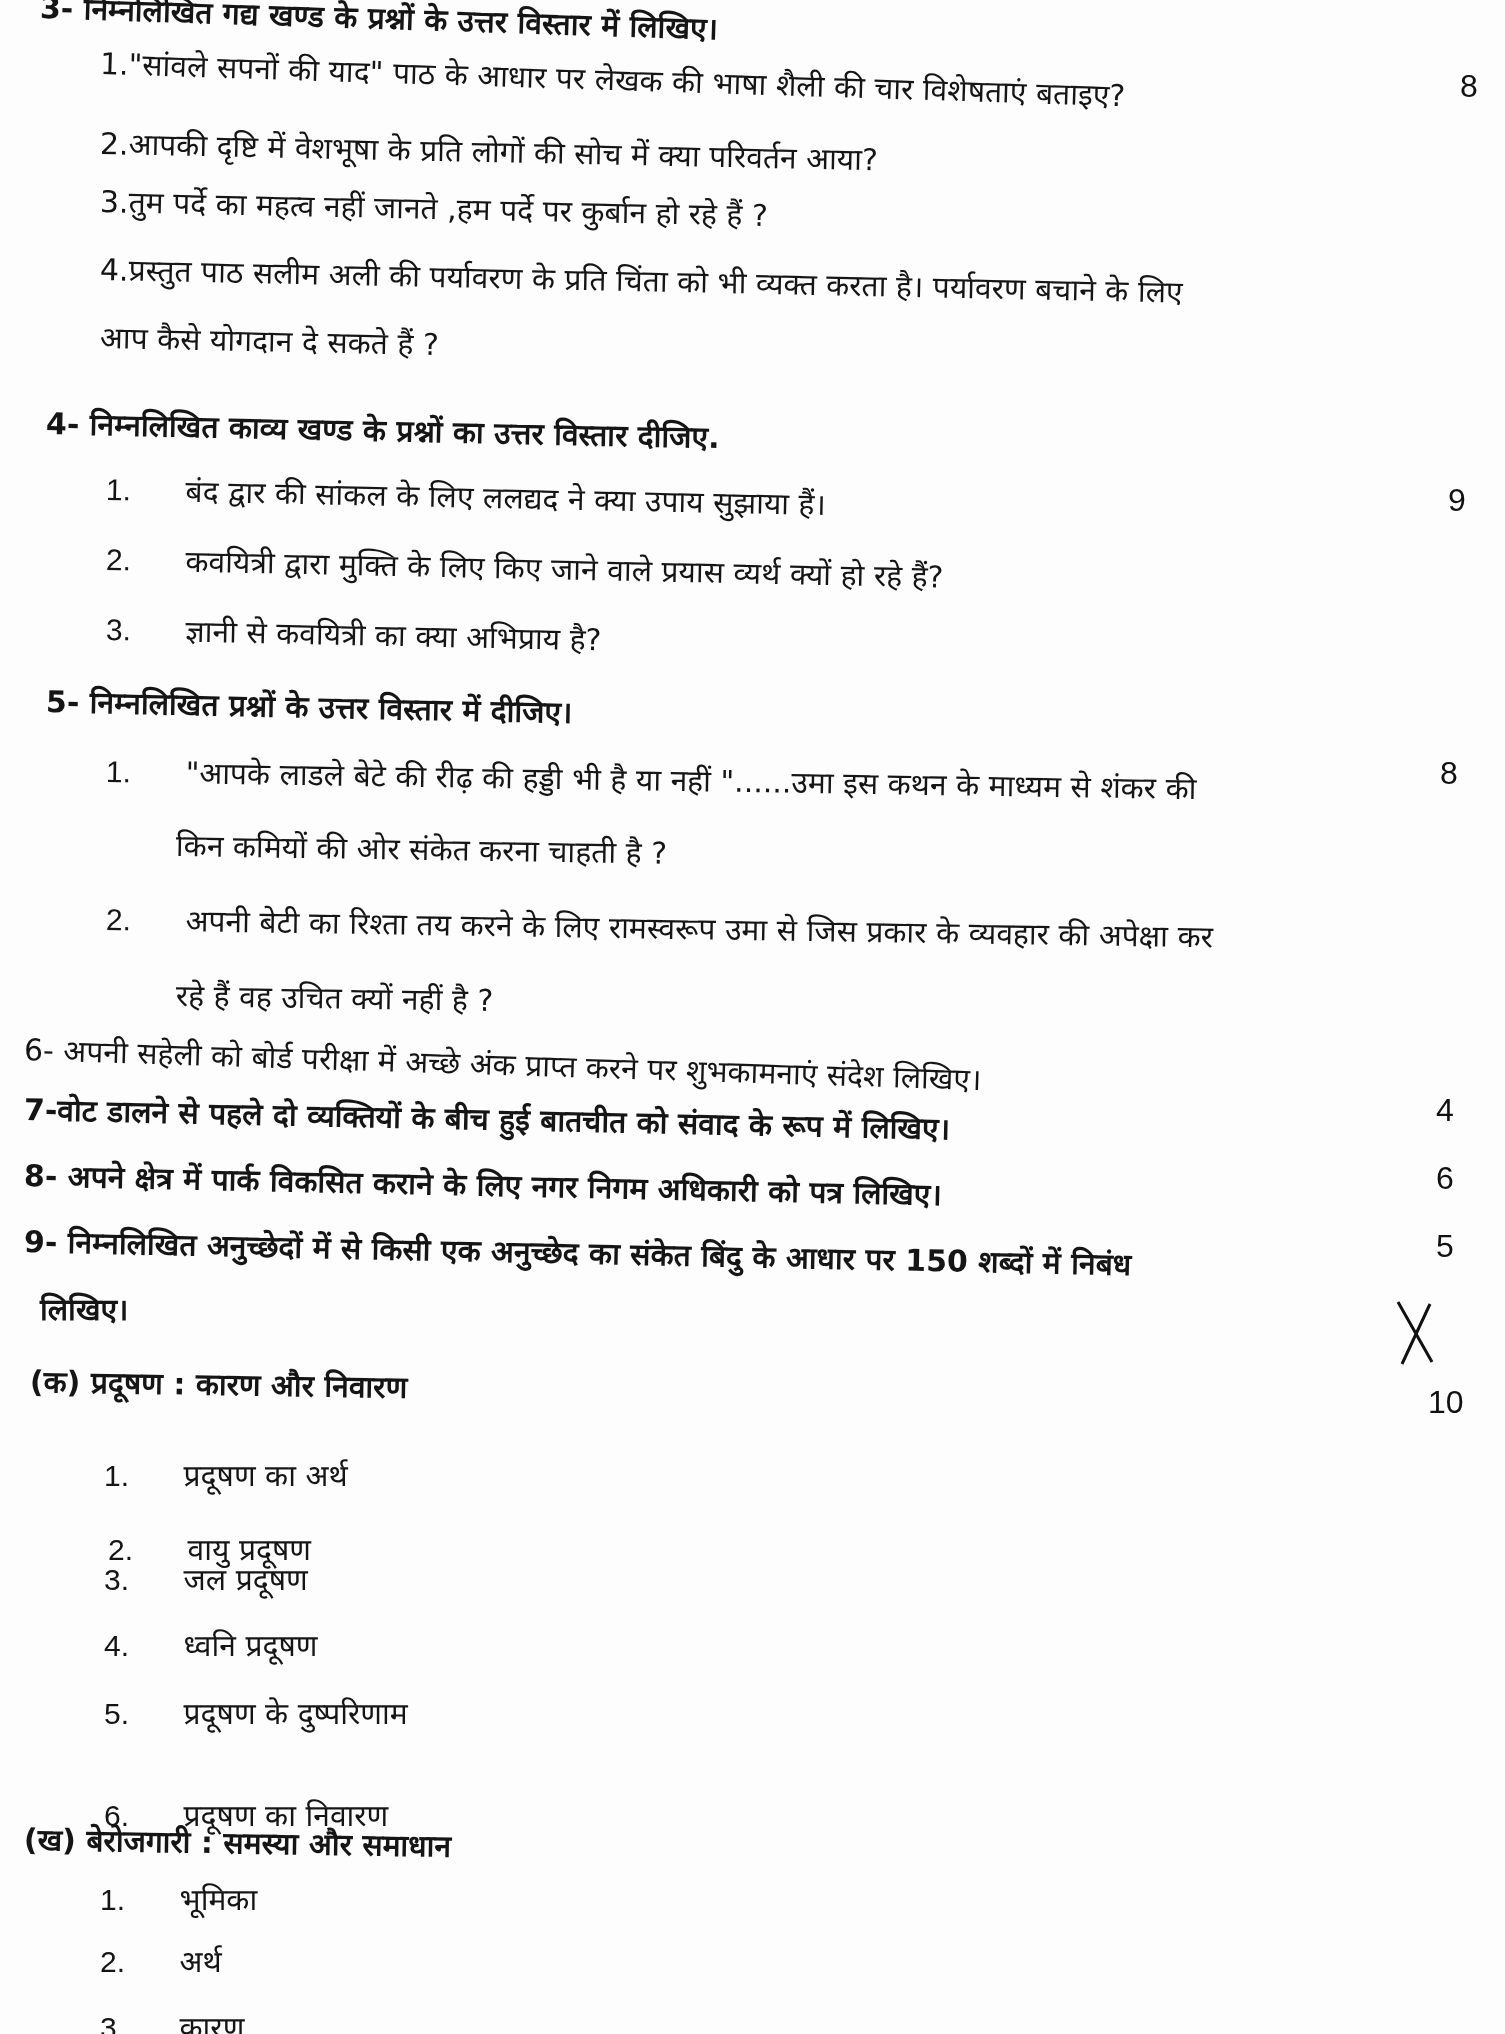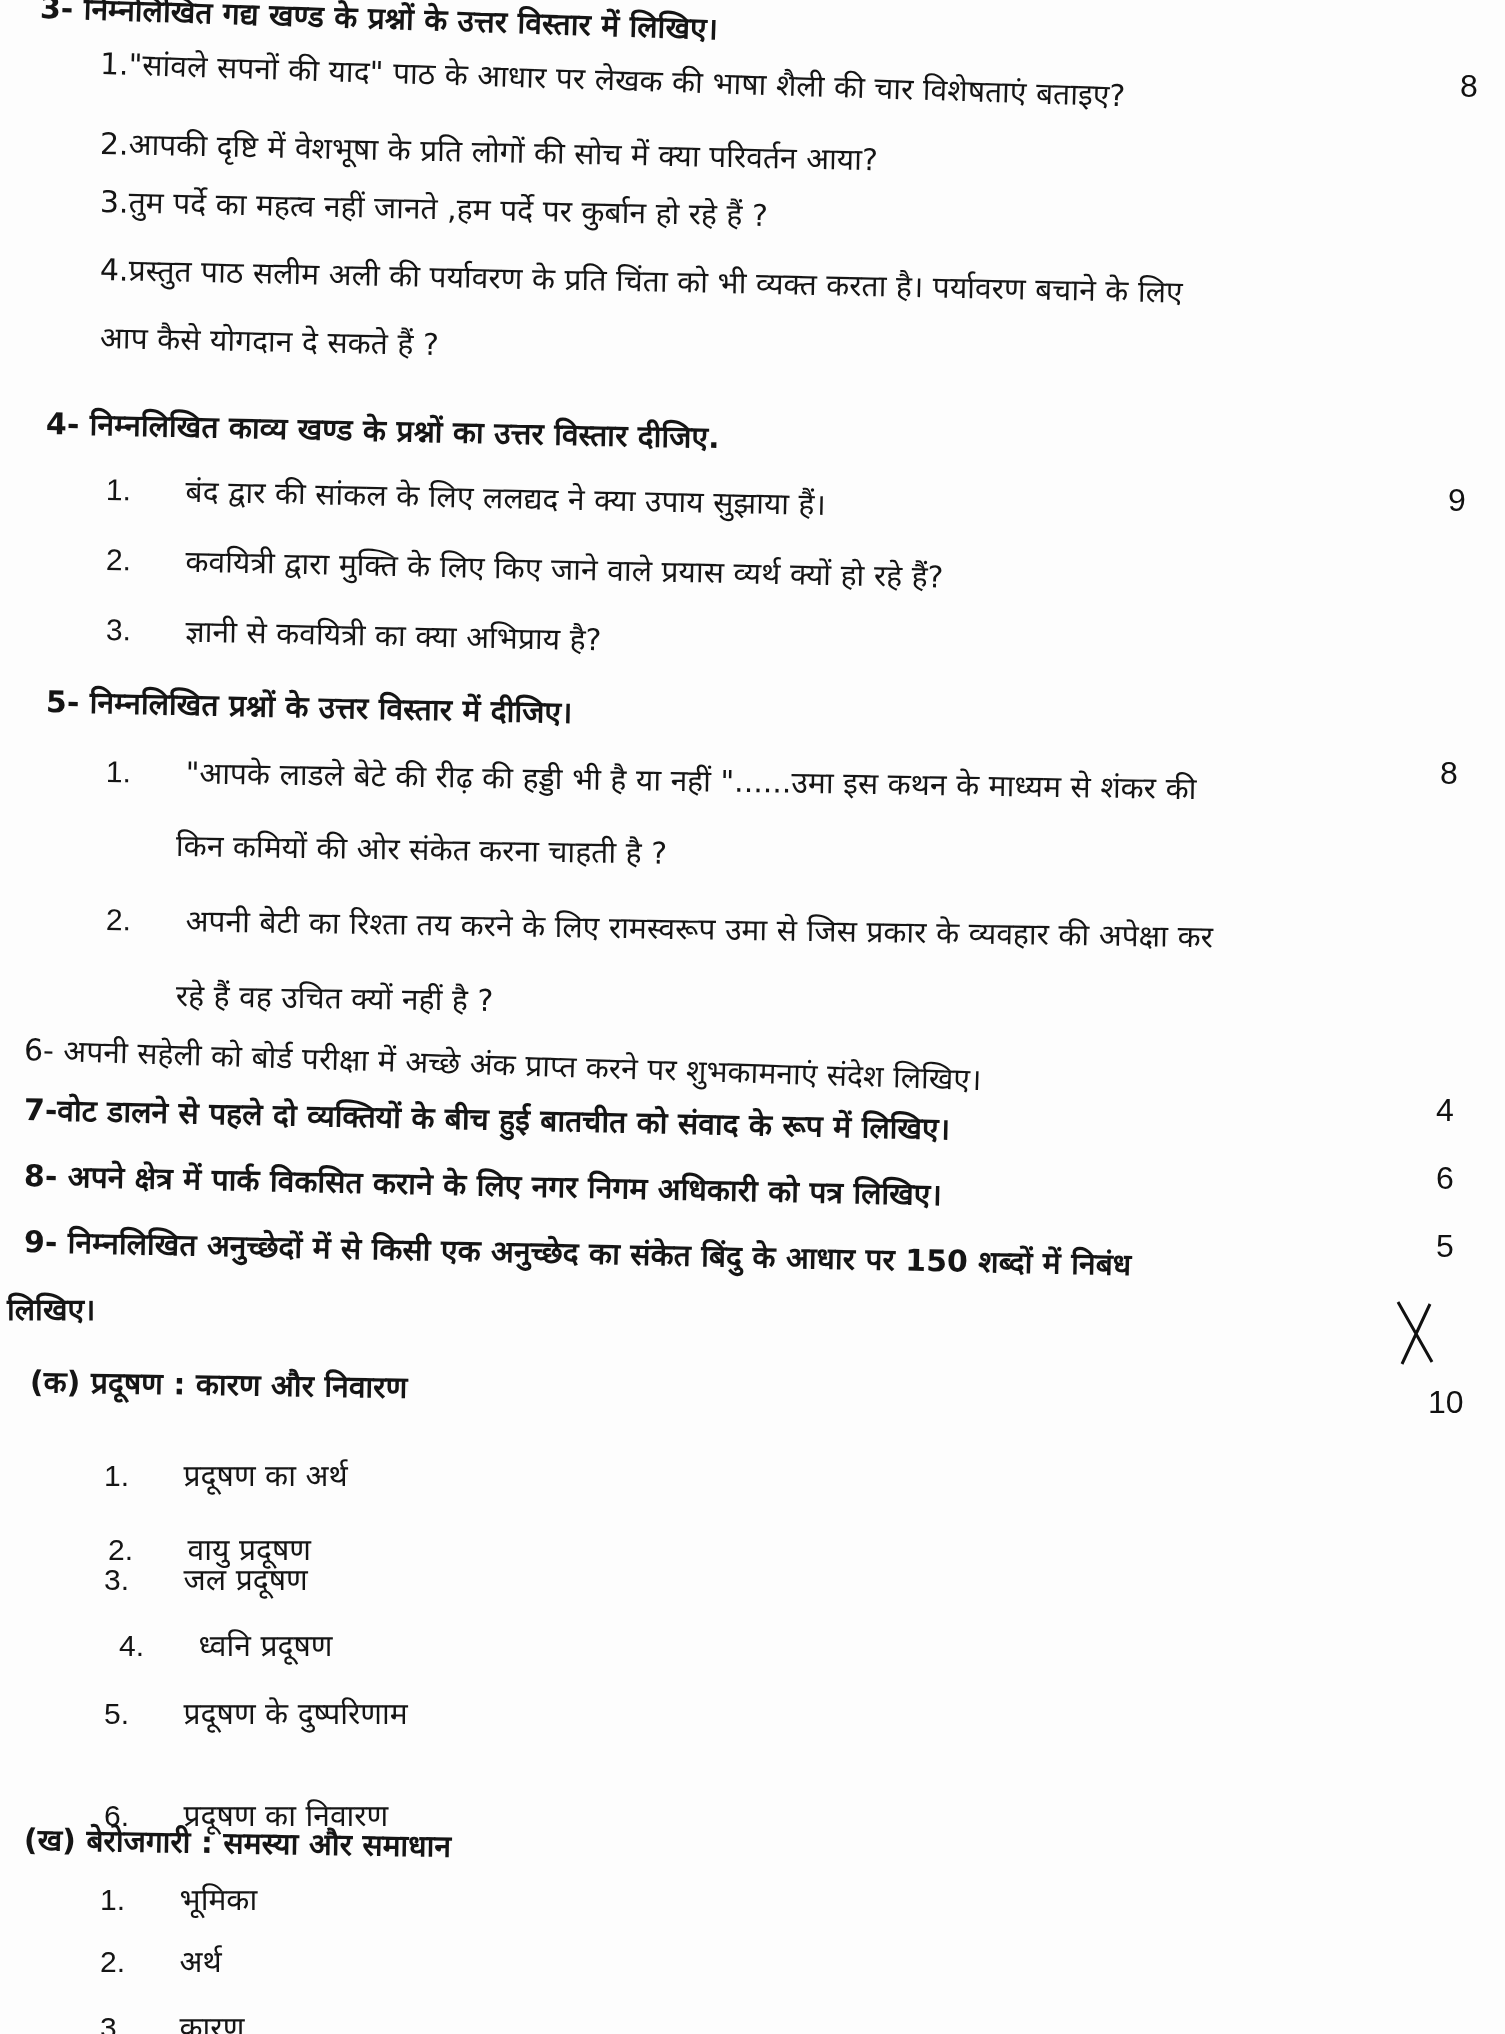--- a/index.html
+++ b/index.html
@@ -69,40 +69,40 @@
   <div class="line tilt3" style="left:176px; top:976px;">रहे हैं वह उचित क्यों नहीं है ?</div>
 
   <div class="line tilt2" style="left:24px; top:1030px;">6- अपनी सहेली को बोर्ड परीक्षा में अच्छे अंक प्राप्त करने पर शुभकामनाएं संदेश लिखिए।</div>
   <div class="mark" style="left:1436px; top:1092px;">4</div>
   <div class="line bold tilt1" style="left:24px; top:1090px;">7-वोट डालने से पहले दो व्यक्तियों के बीच हुई बातचीत को संवाद के रूप में लिखिए।</div>
   <div class="mark" style="left:1436px; top:1160px;">6</div>
   <div class="line bold tilt1" style="left:24px; top:1156px;">8- अपने क्षेत्र में पार्क विकसित कराने के लिए नगर निगम अधिकारी को पत्र लिखिए।</div>
   <div class="mark" style="left:1436px; top:1228px;">5</div>
 
   <div class="line bold tilt1" style="left:24px; top:1222px;">9- निम्नलिखित अनुच्छेदों में से किसी एक अनुच्छेद का संकेत बिंदु के आधार पर 150 शब्दों में निबंध</div>
-  <div class="line bold" style="left:7px; top:1290px;">लिखिए।</div>
+  <div class="line bold" style="left:40px; top:1290px;">लिखिए।</div>
   <svg class="crossmark" viewBox="0 0 46 70">
     <path d="M6 4 L40 64 M38 6 L10 66" stroke="#111" stroke-width="3" fill="none"></path>
   </svg>
   <div class="mark" style="left:1428px; top:1368px;margin-top:16px;">10</div>
 
   <div class="line bold tilt3" style="left:30px; top:1362px;">(क) प्रदूषण : कारण और निवारण</div>
   <div class="line" style="left:104px; top:1456px;">
     <span class="num">1.</span>
     <span>प्रदूषण का अर्थ</span>
   </div>
   <div class="line" style="left:108px; top:1494px;margin-top:36px;">
     <span class="num">2.</span>
     <span>वायु प्रदूषण</span>
   </div>
   <div class="line" style="left:104px; top:1560px;">
     <span class="num">3.</span>
     <span>जल प्रदूषण</span>
   </div>
-  <div class="line" style="left:104px; top:1626px;margin-left:15px;">
+  <div class="line" style="left:104px; top:1626px;">
     <span class="num">4.</span>
     <span>ध्वनि प्रदूषण</span>
   </div>
   <div class="line" style="left:104px; top:1694px;">
     <span class="num">5.</span>
     <span>प्रदूषण के दुष्परिणाम</span>
   </div>
   <div class="line" style="left:104px; top:1760px;margin-top:36px;">
     <span class="num">6.</span>
     <span>प्रदूषण का निवारण</span>

